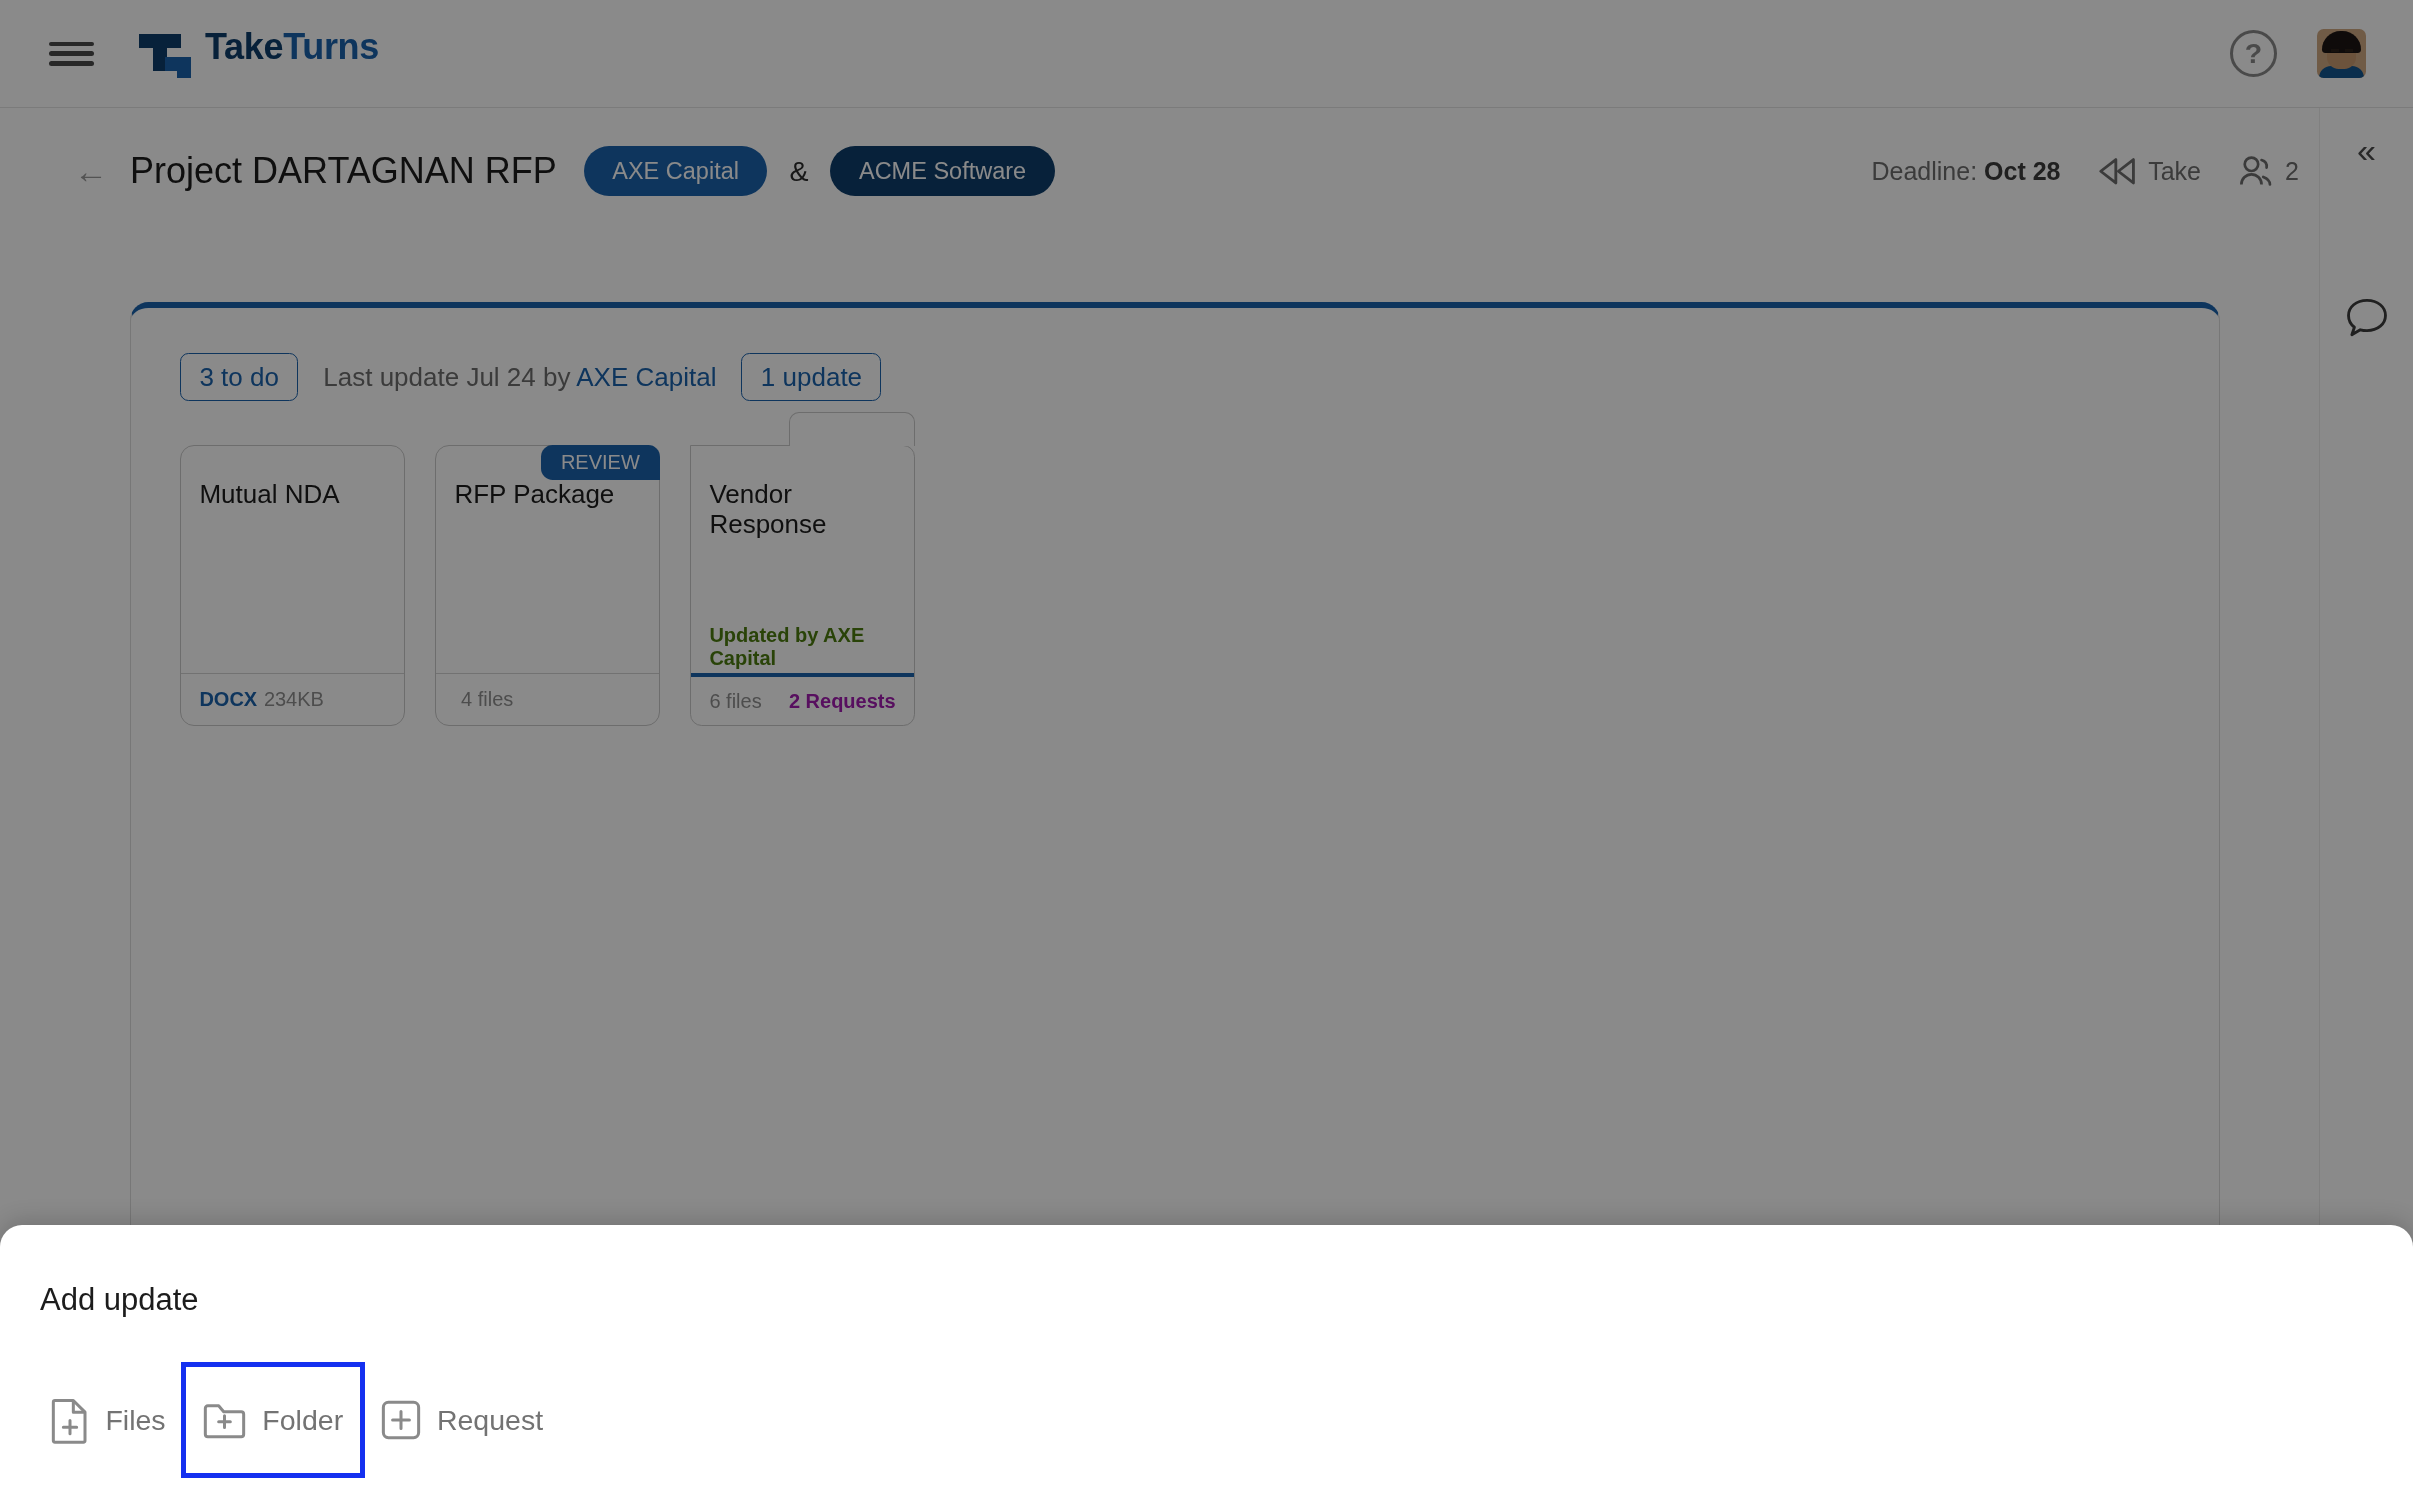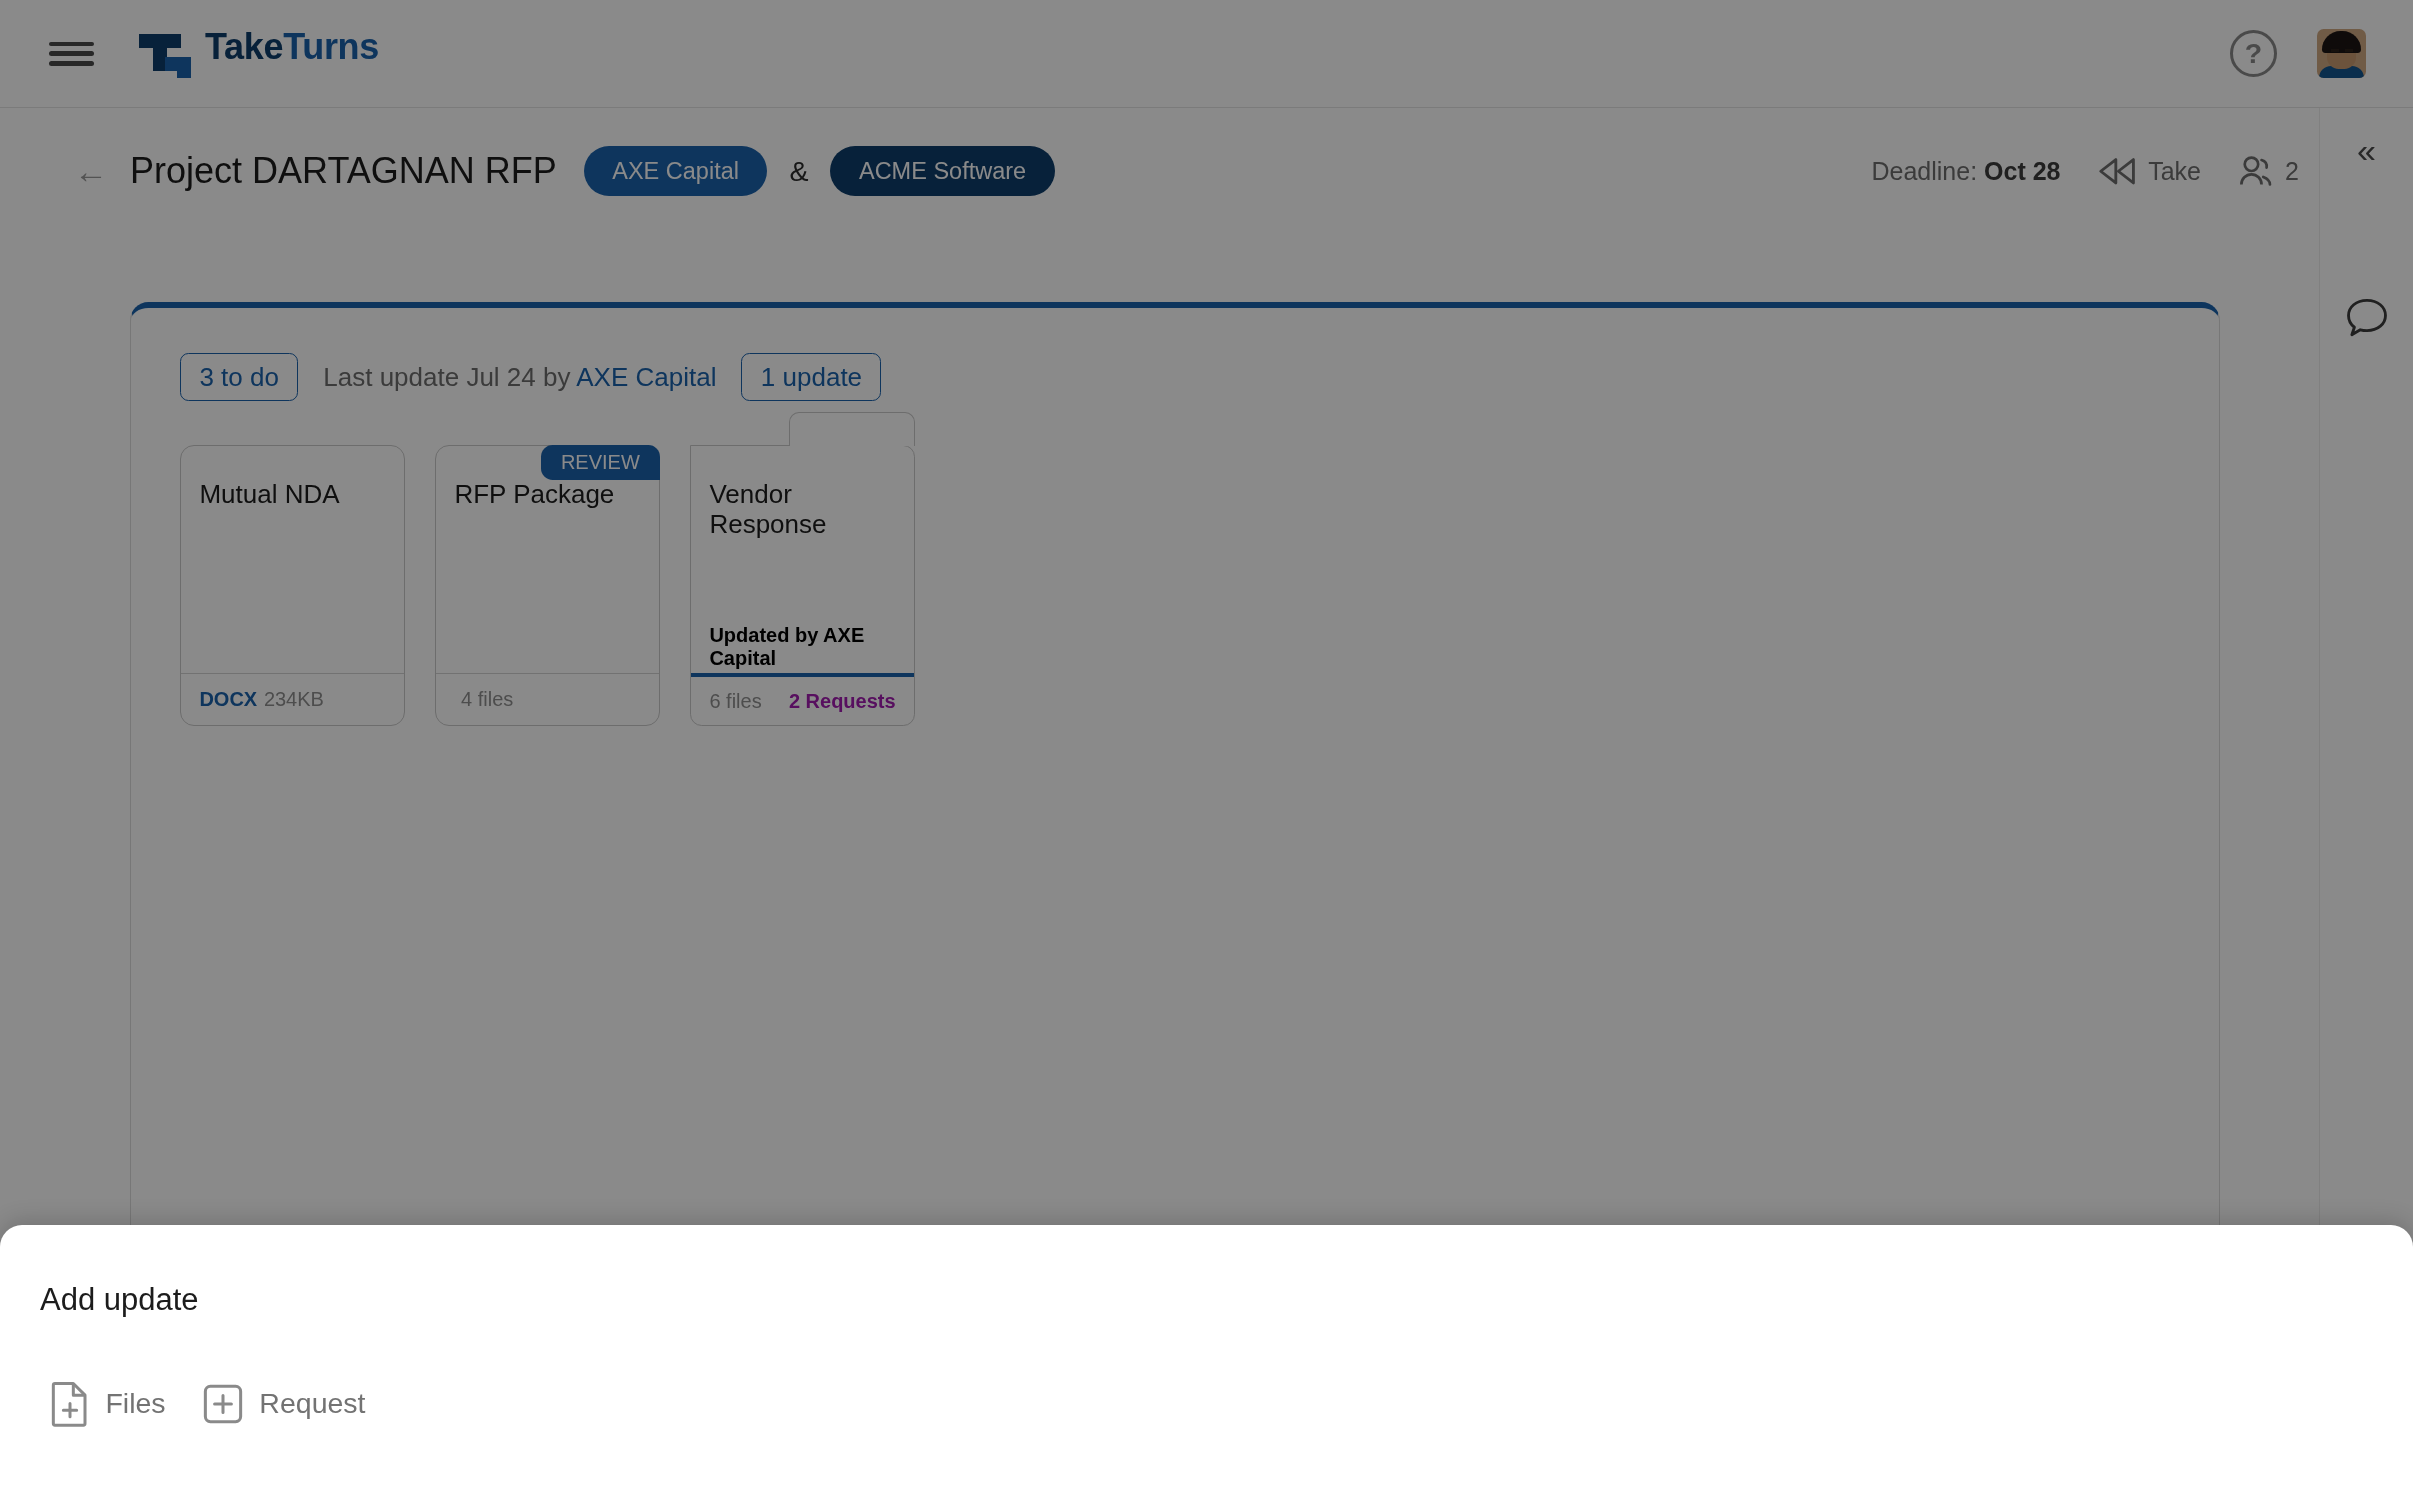--- a/index.html
+++ b/index.html
@@ -114,21 +114,21 @@
   }
   .card-folder { border-radius:0 11.7px 11.7px 11.7px; }
   .folder-tab {
     position:absolute; top:-34px; right:-0.8px; width:126px; height:34px;
     border:0.8px solid #c9c9c9; border-bottom:none; background:#fff;
     border-radius:10px 10px 0 0;
   }
   .card-folder .card-body { padding-top:34px; position:relative; }
   .updated-note {
     position:absolute; left:18.4px; right:18.4px; bottom:3.4px;
-    font-size:20px; color:#000000; font-weight:700;
+    font-size:20px; color:#4d7c0f; font-weight:700;
   }
   .card-folder .card-foot { border-top:4.2px solid #1b63ad; }
 
   
   #sheet {
     position:absolute; left:0; right:0; bottom:0; height:283px;
     background:#fff; border-radius:22px 22px 0 0; z-index:60;
     box-shadow:0 -5px 22px rgba(0,0,0,0.16);
   }
   .sheet-title { font-size:31px; color:#1c1c1c; padding:57px 0 0 40px; }
@@ -294,20 +294,29 @@
         <span>
           <svg width="40" height="47" viewBox="0 0 48 56">
             <path d="M6 4 h22 l14 14 v34 a2 2 0 0 1 -2 2 h-34 a2 2 0 0 1 -2 -2 v-46 a2 2 0 0 1 2 -2 z" fill="none" stroke="#8a8a8a" stroke-width="3.6" stroke-linejoin="round"></path>
             <path d="M28 4 v14 h14" fill="none" stroke="#8a8a8a" stroke-width="3.6" stroke-linejoin="round"></path>
             <path d="M24 28 v16 M16 36 h16" stroke="#8a8a8a" stroke-width="3.6" stroke-linecap="round"></path>
           </svg>
         </span>
         <span class="lbl">Files</span>
       </div>
 
+      <div class="action highlight">
+        <span>
+          <svg width="45" height="40" viewBox="0 0 54 48">
+            <path d="M4 10 a3 3 0 0 1 3 -3 h13 l6 7 h21 a3 3 0 0 1 3 3 v24 a3 3 0 0 1 -3 3 h-40 a3 3 0 0 1 -3 -3 z" fill="none" stroke="#8a8a8a" stroke-width="3.6" stroke-linejoin="round"></path>
+            <path d="M27 19 v14 M20 26 h14" stroke="#8a8a8a" stroke-width="3.6" stroke-linecap="round"></path>
+          </svg>
+        </span>
+        <span class="lbl">Folder</span>
+      </div>
 
       <div class="action">
         <span>
           <svg width="42" height="42" viewBox="0 0 50 50">
             <rect x="4" y="4" width="42" height="42" rx="6" fill="none" stroke="#8a8a8a" stroke-width="3.6"></rect>
             <path d="M25 15 v20 M15 25 h20" stroke="#8a8a8a" stroke-width="3.6" stroke-linecap="round"></path>
           </svg>
         </span>
         <span class="lbl">Request</span>
       </div>

